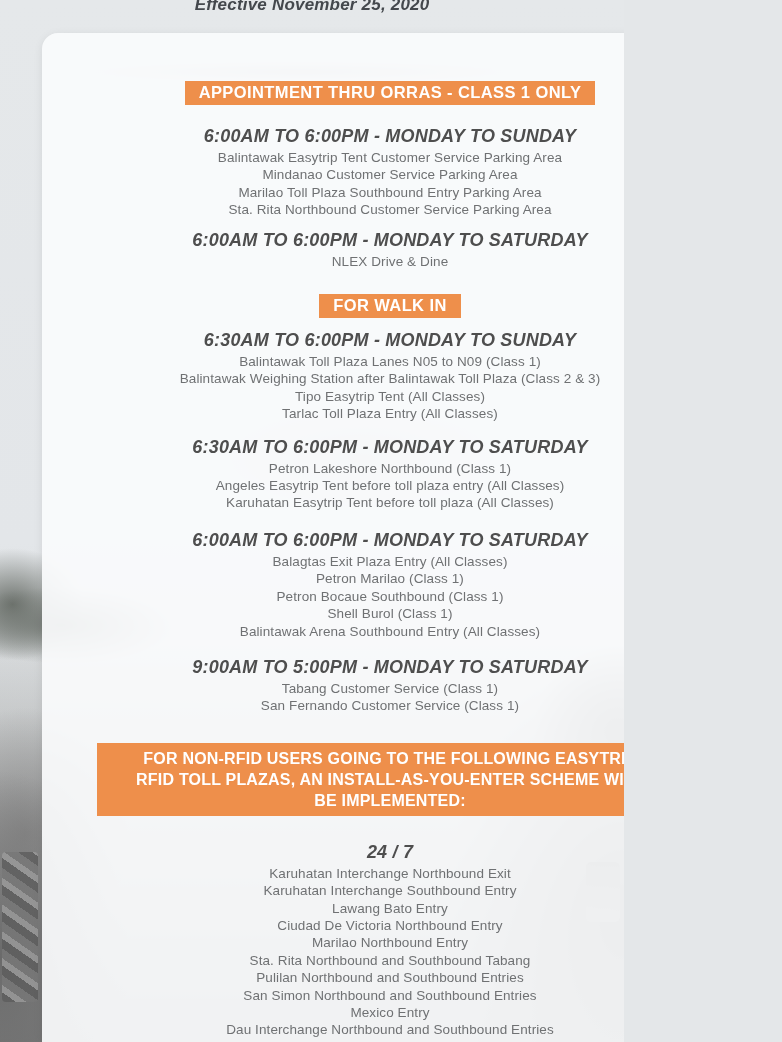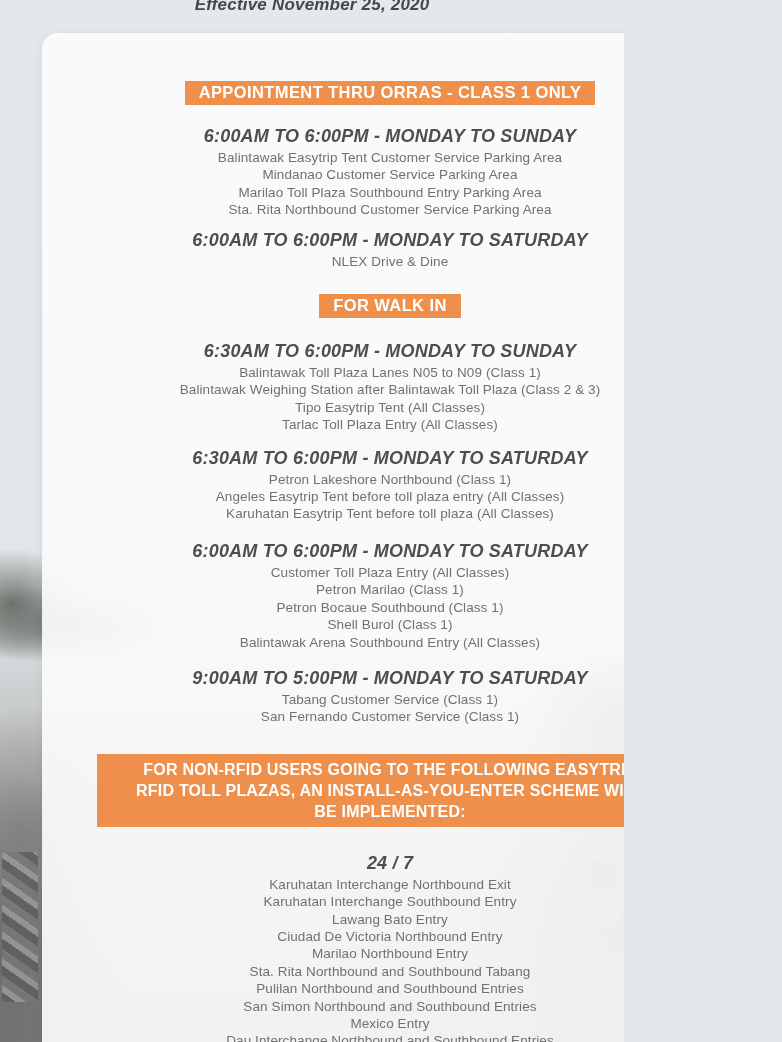--- a/index.html
+++ b/index.html
@@ -68,21 +68,21 @@
     font-size:18px; font-weight:bold; color:#4e4e4e;
     letter-spacing:.2px; line-height:19px; text-align:center;font-style:italic;
   }
   .list { margin-top:3px; }
   .loc-line {
     font-size:13.5px; color:#6f7173; line-height:17.4px; text-align:center;
     letter-spacing:.1px;
   }
   .ma1 { margin-top:22px; }
   .ma2 { margin-top:12px; }
-  .mb1 { margin-top:24px; }
+  .mb1 { margin-top:13px; }
   .mb2 { margin-top:15px; }
   .mb3 { margin-top:19px; }
   .mb4 { margin-top:18px; }
   .mc1 { margin-top:27px; }
 </style>
 </head>
 <body>
 
 <div class="viewport">
 
@@ -132,21 +132,21 @@
       <div class="list">
           <div class="loc-line">Petron Lakeshore Northbound (Class 1)</div>
           <div class="loc-line">Angeles Easytrip Tent before toll plaza entry (All Classes)</div>
           <div class="loc-line">Karuhatan Easytrip Tent before toll plaza (All Classes)</div>
         </div>
     </section>
 
     <section class="sec mb3">
       <h2 class="sh">6:00AM TO 6:00PM - MONDAY TO SATURDAY</h2>
       <div class="list">
-          <div class="loc-line">Customer Toll Plaza Entry (All Classes)</div>
+          <div class="loc-line">Balagtas Exit Plaza Entry (All Classes)</div>
           <div class="loc-line">Petron Marilao (Class 1)</div>
           <div class="loc-line">Petron Bocaue Southbound (Class 1)</div>
           <div class="loc-line">Shell Burol (Class 1)</div>
           <div class="loc-line">Balintawak Arena Southbound Entry (All Classes)</div>
         </div>
     </section>
 
     <section class="sec mb4">
       <h2 class="sh">9:00AM TO 5:00PM - MONDAY TO SATURDAY</h2>
       <div class="list">

